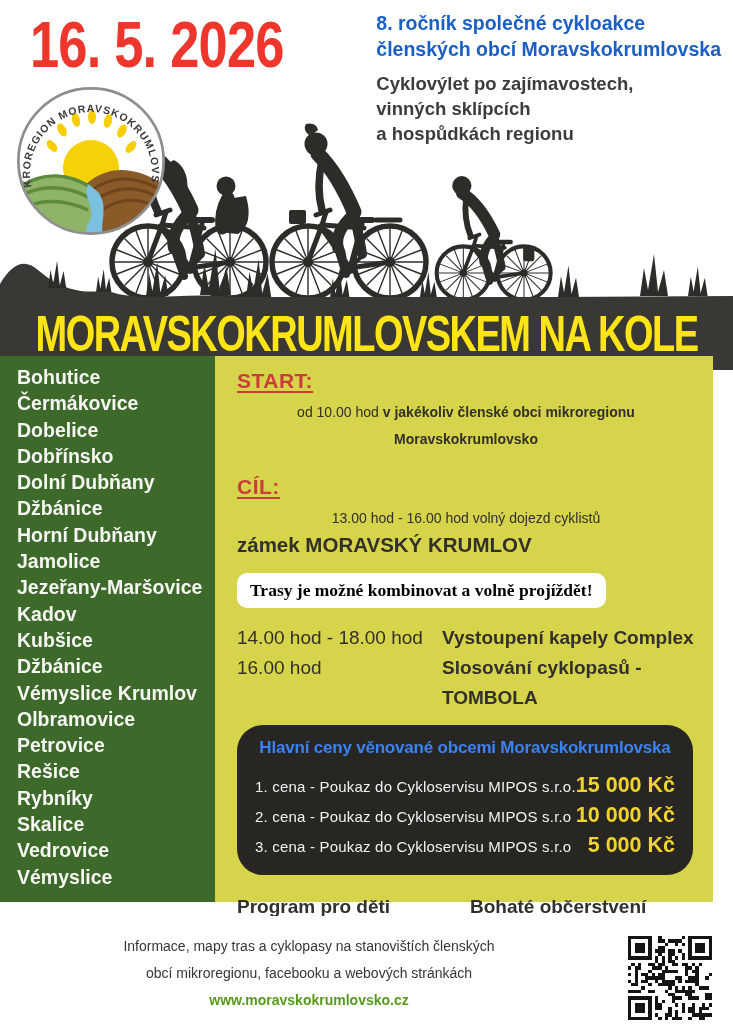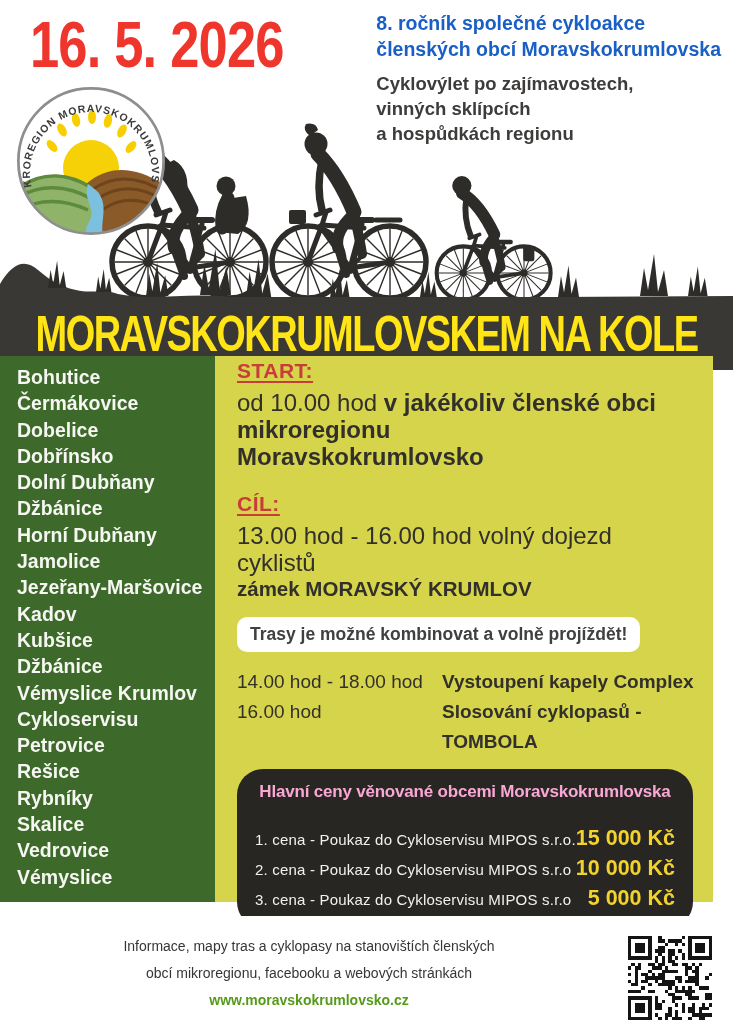--- a/index.html
+++ b/index.html
@@ -19,40 +19,40 @@
   
   .banner{position:absolute;left:0;top:297px;width:733px;height:73px;background:#3a3835;
           display:flex;align-items:center;justify-content:center;}
   .banner-title{color:#ffe515;font-size:50px;font-weight:700;letter-spacing:-2px;white-space:nowrap;
           transform:scaleX(0.76);transform-origin:center;}
 
   
   .content{position:absolute;left:0;top:356px;width:713px;height:546px;display:flex;}
   .sidebar{width:223px;box-sizing:border-box;background:#3d6a2a;padding:8px 0 0 17px;}
   .sidebar-item{color:#f6f6f2;font-size:19.5px;font-weight:700;line-height:26.3px;white-space:nowrap;}
-  .main{flex:1;box-sizing:border-box;background:#d6d44b;padding:0 18px 0 22px;color:#32302b;}
+  .main{flex:1;box-sizing:border-box;background:#d6d44b;padding:10px 18px 0 22px;color:#32302b;}
 
   .red-heading{color:#c83d3a;font-size:21px;font-weight:700;letter-spacing:0.5px;
                text-decoration:underline;text-underline-offset:3px;margin:3px 0 6px 0;}
-  .body-line{font-size:24px;line-height:27px;white-space:pre-wrap;}
+  .body-line{font-size:14px;line-height:27px;white-space:pre-wrap;text-align:center;}
   .b{font-weight:700;}
   .cil-bold{font-size:20.5px;font-weight:700;margin-top:1px;}
 
   .note-box{display:inline-block;margin-top:16px;background:#ffffff;border-radius:10px;
-            padding:7px 13px;color:#404040;font-size:17.5px;font-weight:700;white-space:nowrap;}
+            padding:7px 13px;color:#000000;font-size:17.5px;font-weight:700;white-space:nowrap;font-family:Liberation Serif, serif;}
 
   .schedule{margin-top:15px;}
   .schedule-row{display:flex;line-height:30px;font-size:19px;}
   .schedule-time{width:205px;flex:none;}
   .schedule-event{font-weight:700;}
 
   .prizes{margin-top:12px;margin-right:2px;background:#272623;border-radius:26px;
           padding:13px 18px 14px 18px;}
-  .prizes-title{color:#f9a8d4;font-size:17px;font-weight:700;text-align:center;
-                white-space:nowrap;margin-bottom:22px;letter-spacing:-0.2px;}
+  .prizes-title{color:#3b82f6;font-size:17px;font-weight:700;text-align:center;
+                white-space:nowrap;margin-bottom:13px;letter-spacing:-0.2px;}
   .prize-row{display:flex;justify-content:space-between;align-items:baseline;line-height:28px;}
   .prize-label{color:#f1f1ee;font-size:15px;letter-spacing:0.2px;white-space:nowrap;}
   .prize-amount{color:#f2d22c;font-size:21.5px;font-weight:700;white-space:nowrap;}
 
   .extras{display:flex;margin-top:17px;}
   .extras-col{font-size:19px;line-height:29px;}
   .extras-col.left{width:233px;flex:none;}
   .extras-title{font-weight:700;}
 
   
@@ -205,21 +205,21 @@
       <div class="sidebar-item">Dobřínsko</div>
       <div class="sidebar-item">Dolní Dubňany</div>
       <div class="sidebar-item">Džbánice</div>
       <div class="sidebar-item">Horní Dubňany</div>
       <div class="sidebar-item">Jamolice</div>
       <div class="sidebar-item">Jezeřany-Maršovice</div>
       <div class="sidebar-item">Kadov</div>
       <div class="sidebar-item">Kubšice</div>
       <div class="sidebar-item">Džbánice</div>
       <div class="sidebar-item">Vémyslice Krumlov</div>
-      <div class="sidebar-item">Cykloservisu</div>
+      <div class="sidebar-item">Olbramovice</div>
       <div class="sidebar-item">Petrovice</div>
       <div class="sidebar-item">Rešice</div>
       <div class="sidebar-item">Rybníky</div>
       <div class="sidebar-item">Skalice</div>
       <div class="sidebar-item">Vedrovice</div>
       <div class="sidebar-item">Vémyslice</div>
     </div>
 
     <div class="main">
       <div class="red-heading">START:</div>

